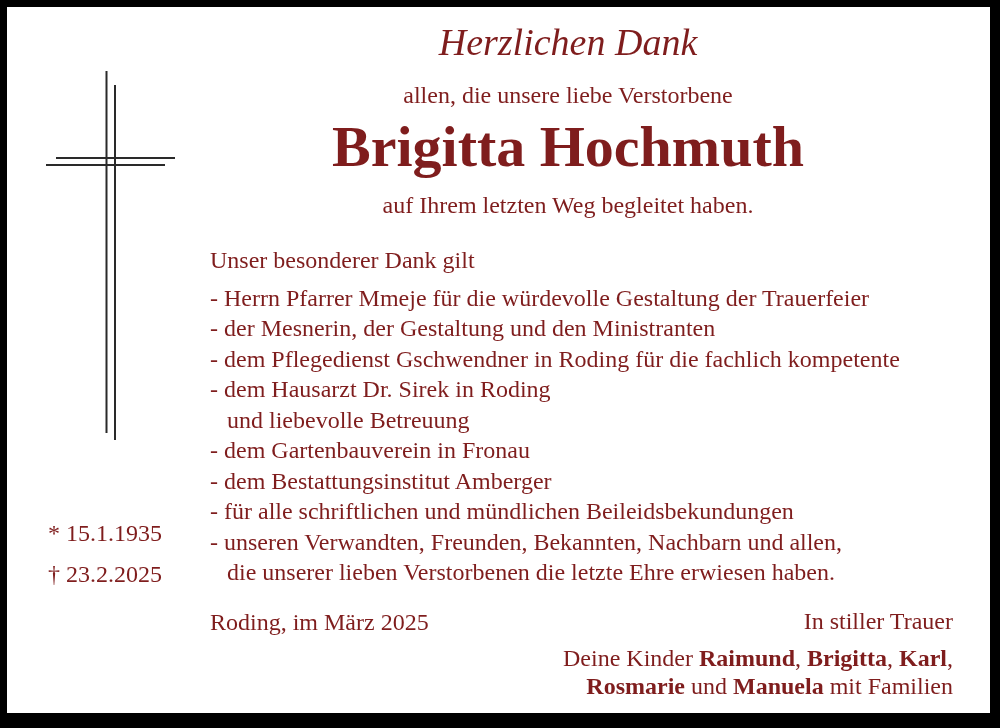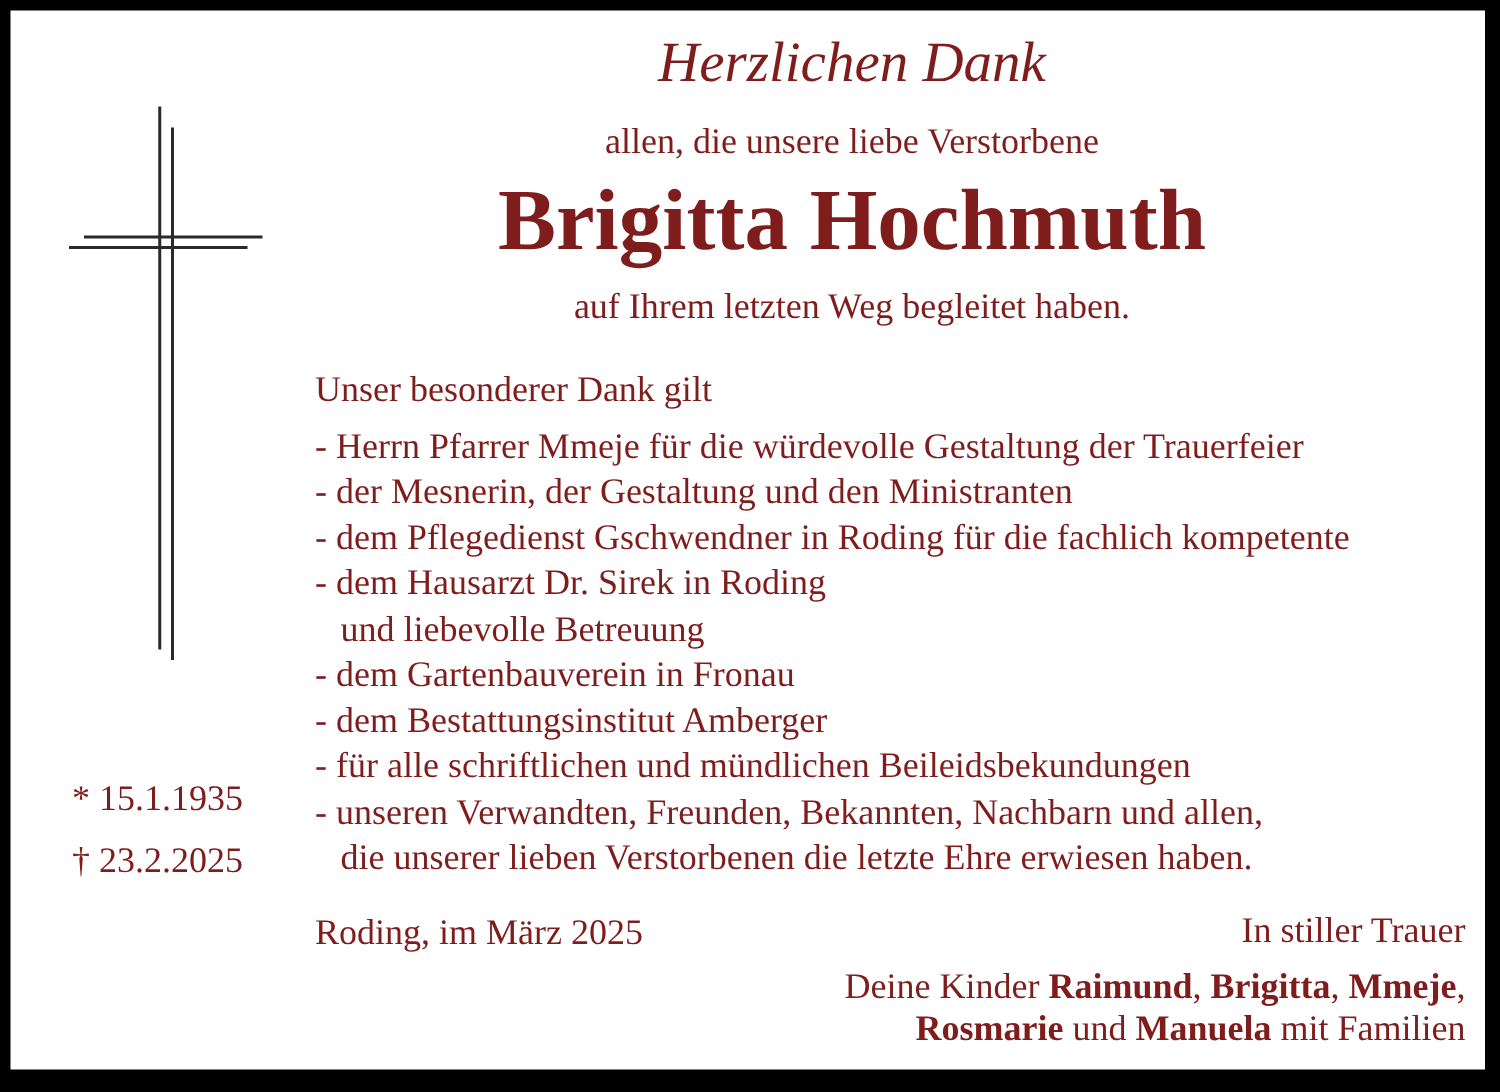--- a/index.html
+++ b/index.html
@@ -173,19 +173,19 @@
     <div class="dates">
       <div class="date-line">* 15.1.1935</div>
       <div class="date-line">† 23.2.2025</div>
     </div>
 
     <div class="place-date">Roding, im März 2025</div>
 
     <div class="mourning">
       <div class="mourning-line">In stiller Trauer</div>
       <div class="signature">
-          <div class="sig-line"><span>Deine Kinder </span><span class="b">Raimund</span><span>, </span><span class="b">Brigitta</span><span>, </span><span class="b">Mmeje</span><span>,</span></div>
+          <div class="sig-line"><span>Deine Kinder </span><span class="b">Raimund</span><span>, </span><span class="b">Brigitta</span><span>, </span><span class="b">Karl</span><span>,</span></div>
           <div class="sig-line"><span class="b">Rosmarie</span><span> und </span><span class="b">Manuela</span><span> mit Familien</span></div>
         </div>
     </div>
 
   </div>
 </div>
 
 </body></html>

